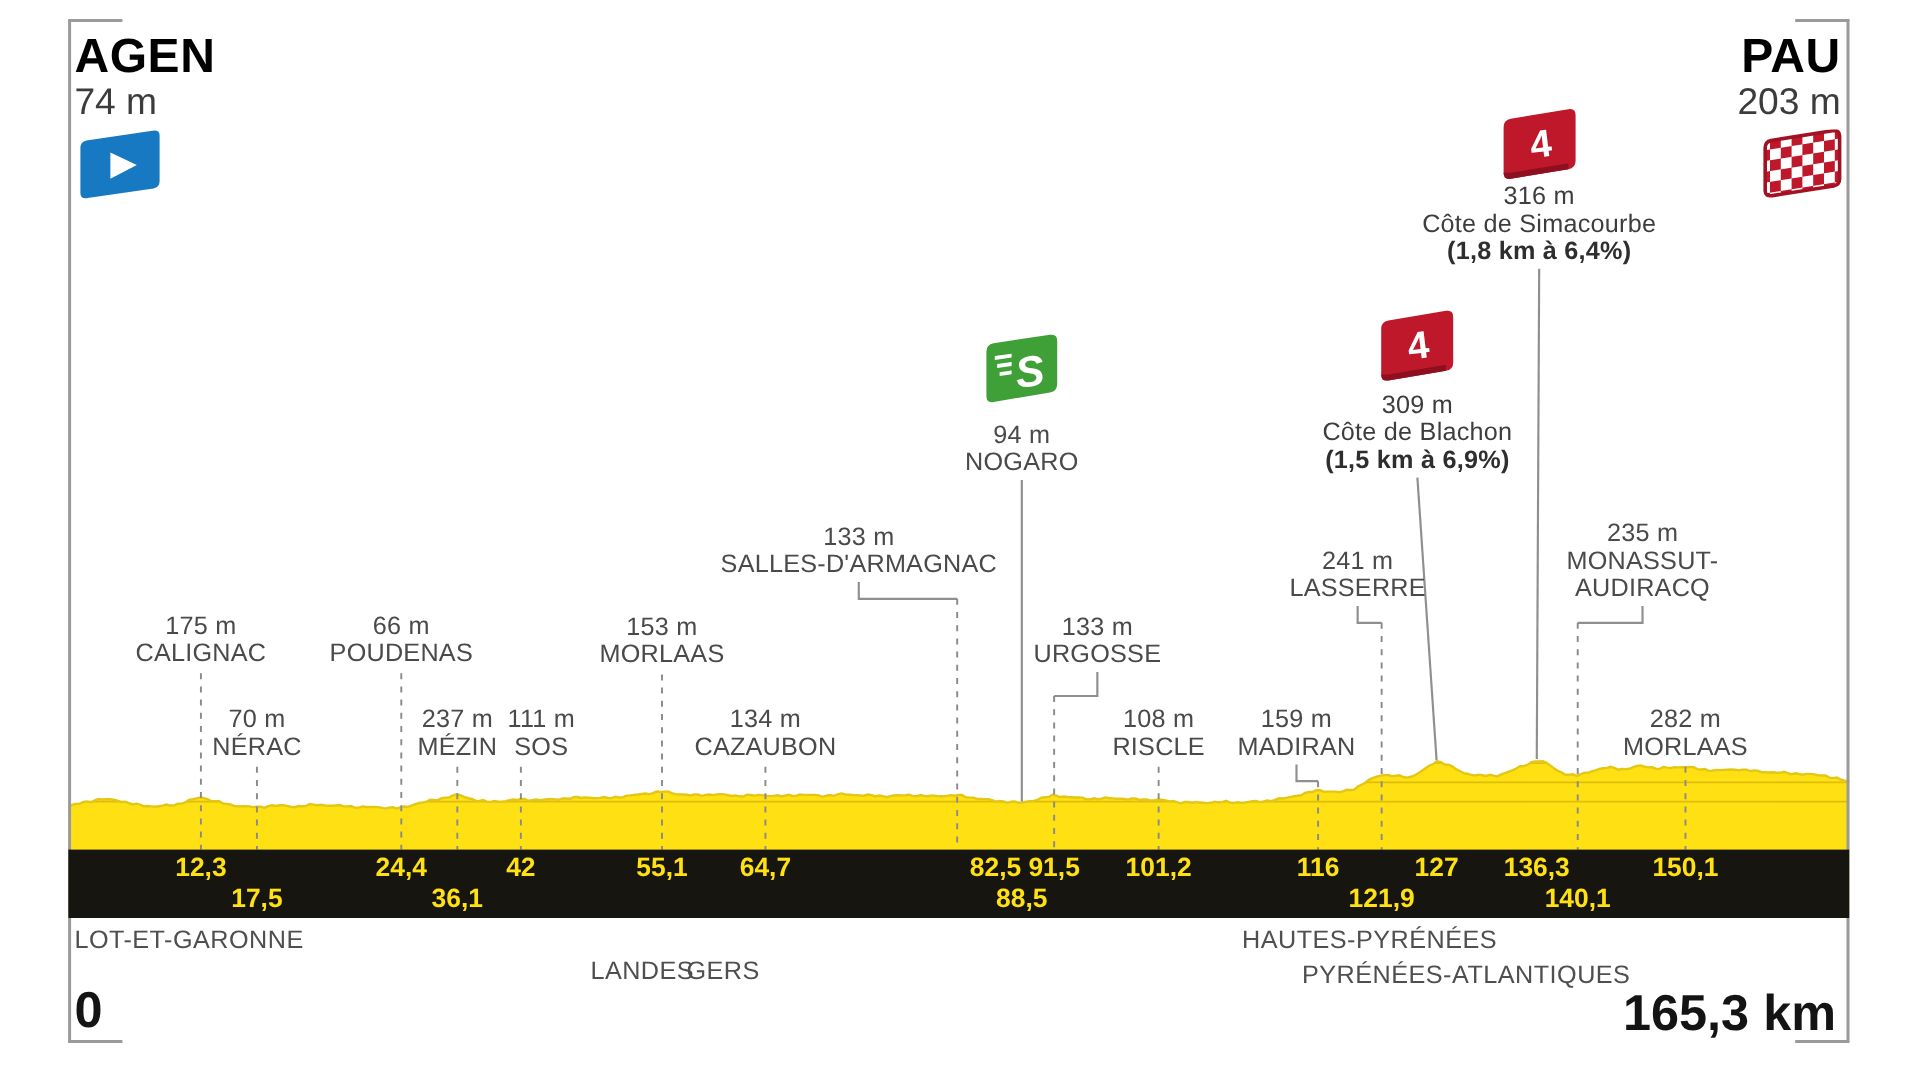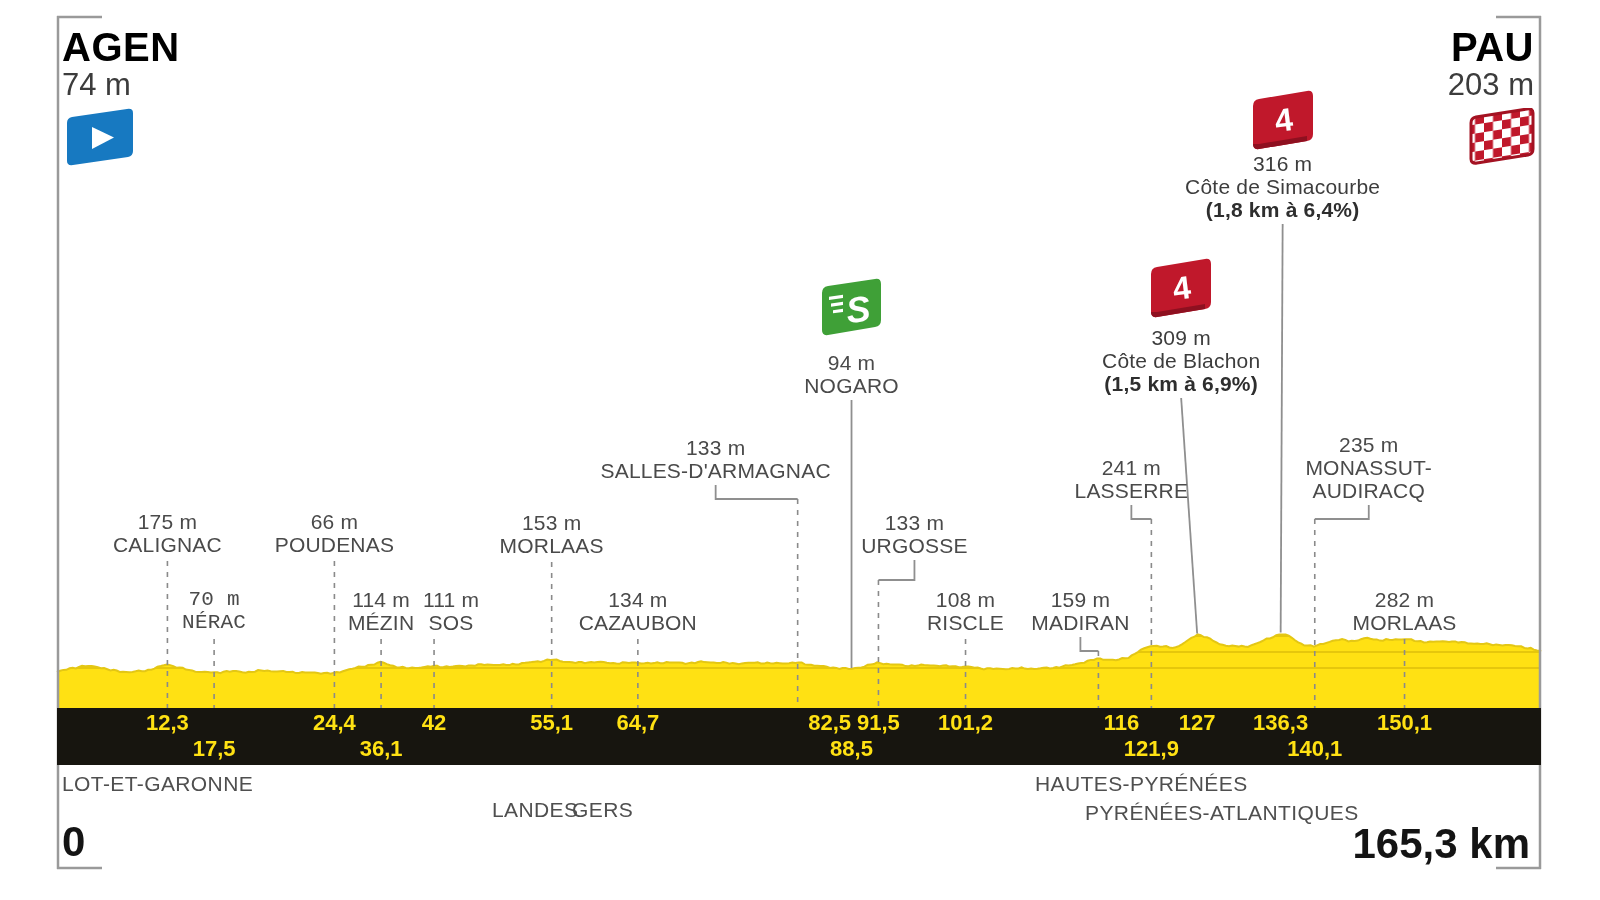--- a/index.html
+++ b/index.html
@@ -84,21 +84,21 @@
       <div class="bar-label" style="left: 214.108px; top: 737px;">17,5</div>
       <div class="bar-label" style="left: 334.408px; top: 711px;">24,4</div>
       <div class="bar-label" style="left: 381.092px; top: 737px;">36,1</div>
       <div class="bar-label" style="left: 434.06px; top: 711px;">42</div>
       <div class="bar-label" style="left: 551.667px; top: 711px;">55,1</div>
       <div class="bar-label" style="left: 637.852px; top: 711px;">64,7</div>
       <div class="bar-label" style="left: 797.653px; top: 711px; margin-left: 32px;">82,5</div>
       <div class="bar-label" style="left: 851.519px; top: 737px;">88,5</div>
       <div class="bar-label" style="left: 878.452px; top: 711px;">91,5</div>
       <div class="bar-label" style="left: 965.535px; top: 711px;">101,2</div>
-      <div class="bar-label" style="left: 1098.4px; top: 711px; margin-left: 23px;">116</div>
+      <div class="bar-label" style="left: 1098.4px; top: 711px;">116</div>
       <div class="bar-label" style="left: 1151.37px; top: 737px;">121,9</div>
       <div class="bar-label" style="left: 1197.16px; top: 711px;">127</div>
       <div class="bar-label" style="left: 1280.65px; top: 711px;">136,3</div>
       <div class="bar-label" style="left: 1314.76px; top: 737px;">140,1</div>
       <div class="bar-label" style="left: 1404.54px; top: 711px;">150,1</div>
     </div>
 
   <div class="hdr left">
     <div class="hdr-name">AGEN</div>
     <div class="hdr-elev">74 m</div>
@@ -125,30 +125,30 @@
       </defs>
       <path d="M5,15 Q5,10 10,9 L61,1 Q67,0 67,5 L67,41 Q67,46 62,47 L11,55 Q5,56 5,51 Z" fill="url(#chk)" stroke="#a31222" stroke-width="3"></path>
     </svg>
   </div>
 
   <div id="annotations">
       <div class="wp" style="left:167.42468239564428px;top:510px;">
         <div>175 m</div>
         <div>CALIGNAC</div>
       </div>
-      <div class="wp" style="left:214.1082879612825px;top:588px;font-family:Liberation Mono, monospace;">
+      <div class="wp" style="left:214.1082879612825px;top:588px;">
         <div>70 m</div>
         <div>NÉRAC</div>
       </div>
       <div class="wp" style="left:334.40834845735026px;top:510px;">
         <div>66 m</div>
         <div>POUDENAS</div>
       </div>
       <div class="wp" style="left:381.0919540229885px;top:588px;">
-        <div>114 m</div>
+        <div>237 m</div>
         <div>MÉZIN</div>
       </div>
       <div class="wp" style="left:434.059891107078px;top:588px;margin-left:17px;">
         <div>111 m</div>
         <div>SOS</div>
       </div>
       <div class="wp" style="left:551.6666666666667px;top:511px;">
         <div>153 m</div>
         <div>MORLAAS</div>
       </div>

